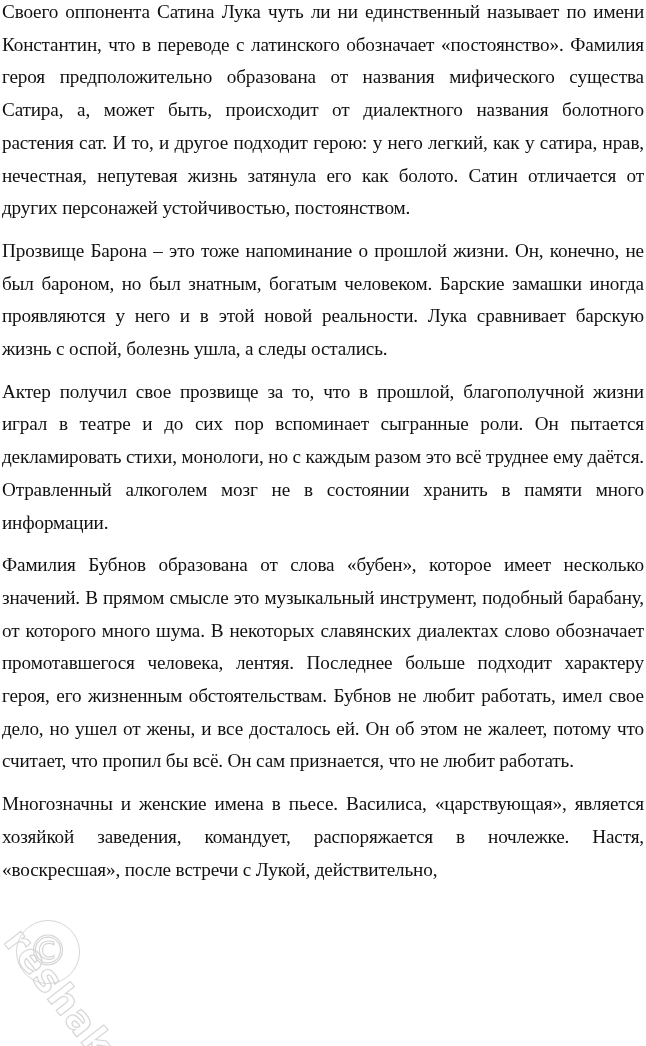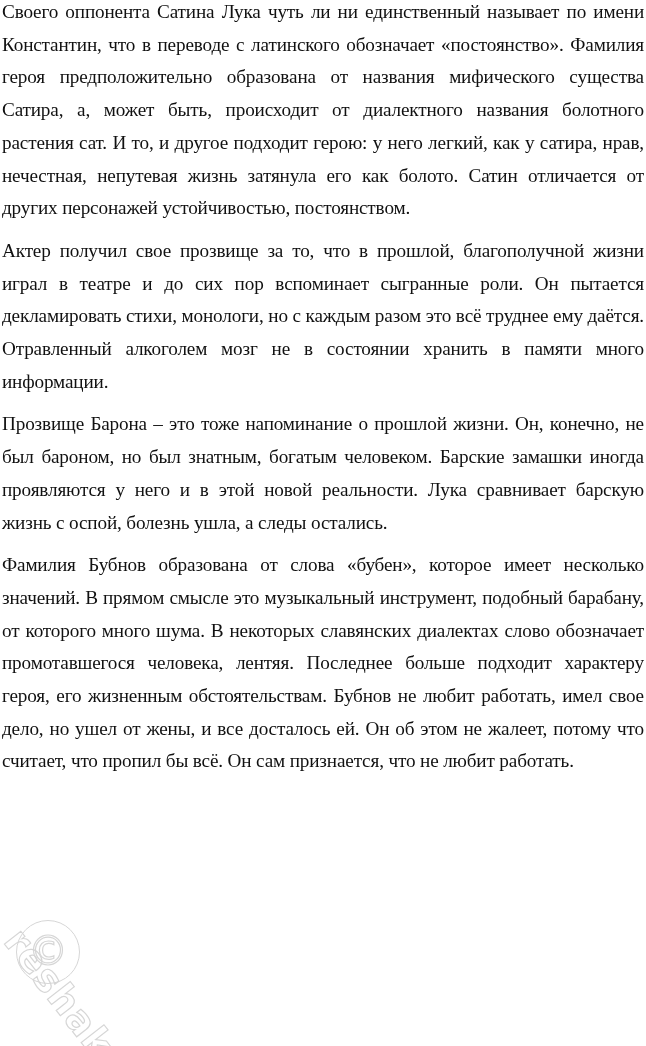--- a/index.html
+++ b/index.html
@@ -66,21 +66,22 @@
       text-align: center;
       color: transparent;
       -webkit-text-stroke: 1.2px #8a8a8a;
     }
   </style>
 </head>
 <body>
 
 <div class="page">
   <p class="para">Своего оппонента Сатина Лука чуть ли ни единственный называет по имени Константин, что в переводе с латинского обозначает «постоянство». Фамилия героя предположительно образована от названия мифического существа Сатира, а, может быть, происходит от диалектного названия болотного растения сат. И то, и другое подходит герою: у него легкий, как у сатира, нрав, нечестная, непутевая жизнь затянула его как болото. Сатин отличается от других персонажей устойчивостью, постоянством.</p>
+  <p class="para">Прозвище Барона – это тоже напоминание о прошлой жизни. Он, конечно, не был бароном, но был знатным, богатым человеком. Барские замашки иногда проявляются у него и в этой новой реальности. Лука сравнивает барскую жизнь с оспой, болезнь ушла, а следы остались.</p>
   <p class="para">Актер получил свое прозвище за то, что в прошлой, благополучной жизни играл в театре и до сих пор вспоминает сыгранные роли. Он пытается декламировать стихи, монологи, но с каждым разом это всё труднее ему даётся. Отравленный алкоголем мозг не в состоянии хранить в памяти много информации.</p>
-  <p class="para">Прозвище Барона – это тоже напоминание о прошлой жизни. Он, конечно, не был бароном, но был знатным, богатым человеком. Барские замашки иногда проявляются у него и в этой новой реальности. Лука сравнивает барскую жизнь с оспой, болезнь ушла, а следы остались.</p>
   <p class="para">Фамилия Бубнов образована от слова «бубен», которое имеет несколько значений. В прямом смысле это музыкальный инструмент, подобный барабану, от которого много шума. В некоторых славянских диалектах слово обозначает промотавшегося человека, лентяя. Последнее больше подходит характеру героя, его жизненным обстоятельствам. Бубнов не любит работать, имел свое дело, но ушел от жены, и все досталось ей. Он об этом не жалеет, потому что считает, что пропил бы всё. Он сам признается, что не любит работать.</p>
+  <p class="para">Многозначны и женские имена в пьесе. Василиса, «царствующая», является хозяйкой заведения, командует, распоряжается в ночлежке. Настя, «воскресшая», после встречи с Лукой, действительно,</p>
 </div>
 
 <div class="watermark">
   <div class="wm-copy">©</div>
   <div class="wm-text">reshak.ru</div>
 </div>
 
 </body></html>

